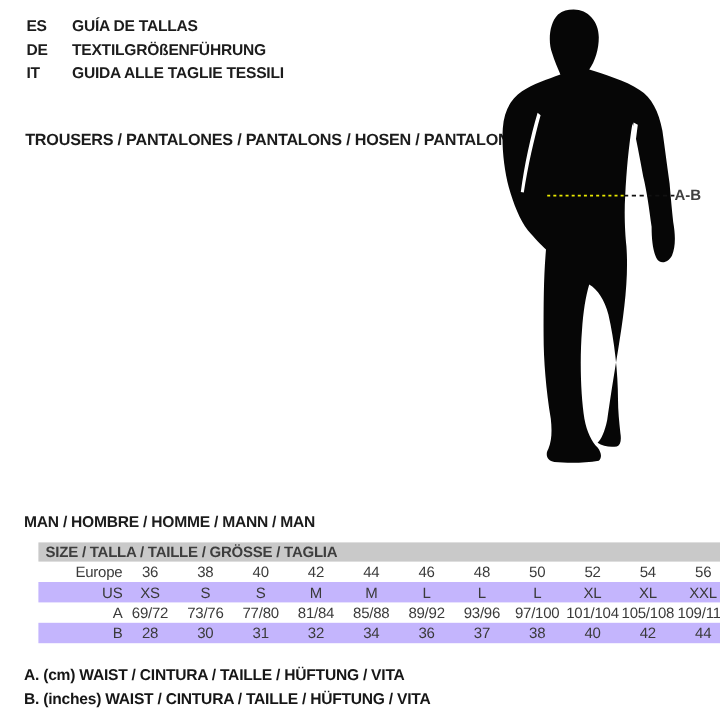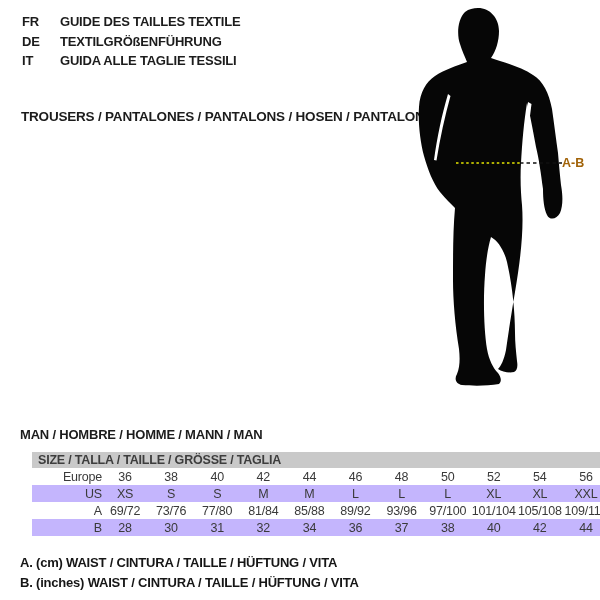--- a/index.html
+++ b/index.html
@@ -14,21 +14,21 @@
   .lang-row{height:19.5px;line-height:19.5px;font-size:13px;font-weight:700;letter-spacing:-0.2px;white-space:nowrap;}
   .lang-code{display:inline-block;width:38px;}
   .product-line{
     position:absolute;left:21px;top:109px;
     font-size:13.5px;font-weight:700;letter-spacing:-0.2px;white-space:nowrap;
   }
   
   .figure-wrap{position:absolute;left:410px;top:0;width:190px;height:420px;}
   .measure-label{
     position:absolute;left:562px;top:156px;
-    font-size:12.5px;font-weight:700;color:#a16207;
+    font-size:12.5px;font-weight:700;color:#404040;
   }
   
   .gender-line{
     position:absolute;left:20px;top:427px;
     font-size:13px;font-weight:700;letter-spacing:-0.2px;white-space:nowrap;
   }
   
   .size-table{position:absolute;left:32px;top:452px;width:577px;}
   .t-header{
     height:16px;line-height:16px;background:#c9c9c9;
@@ -48,21 +48,21 @@
     position:absolute;left:20px;
     font-size:13px;font-weight:700;letter-spacing:-0.2px;white-space:nowrap;color:#161616;
   }
   .footnote.a{top:555px;}
   .footnote.b{top:575px;}
 </style>
 </head>
 <body>
 
 <div class="lang-list">
-    <div class="lang-row"><span class="lang-code">FR</span><span>GUIDE DES TAILLES TEXTILE</span></div>
+    <div class="lang-row"><span class="lang-code">ES</span><span>GUÍA DE TALLAS</span></div>
     <div class="lang-row"><span class="lang-code">DE</span><span>TEXTILGRÖßENFÜHRUNG</span></div>
     <div class="lang-row"><span class="lang-code">IT</span><span>GUIDA ALLE TAGLIE TESSILI</span></div>
   </div>
 
 <div class="product-line">TROUSERS / PANTALONES / PANTALONS / HOSEN / PANTALONI</div>
 
 <div class="figure-wrap">
   <svg width="190" height="420" viewBox="0 0 190 420" xmlns="http://www.w3.org/2000/svg">
     <path fill="#060606" d="
       M68,8

